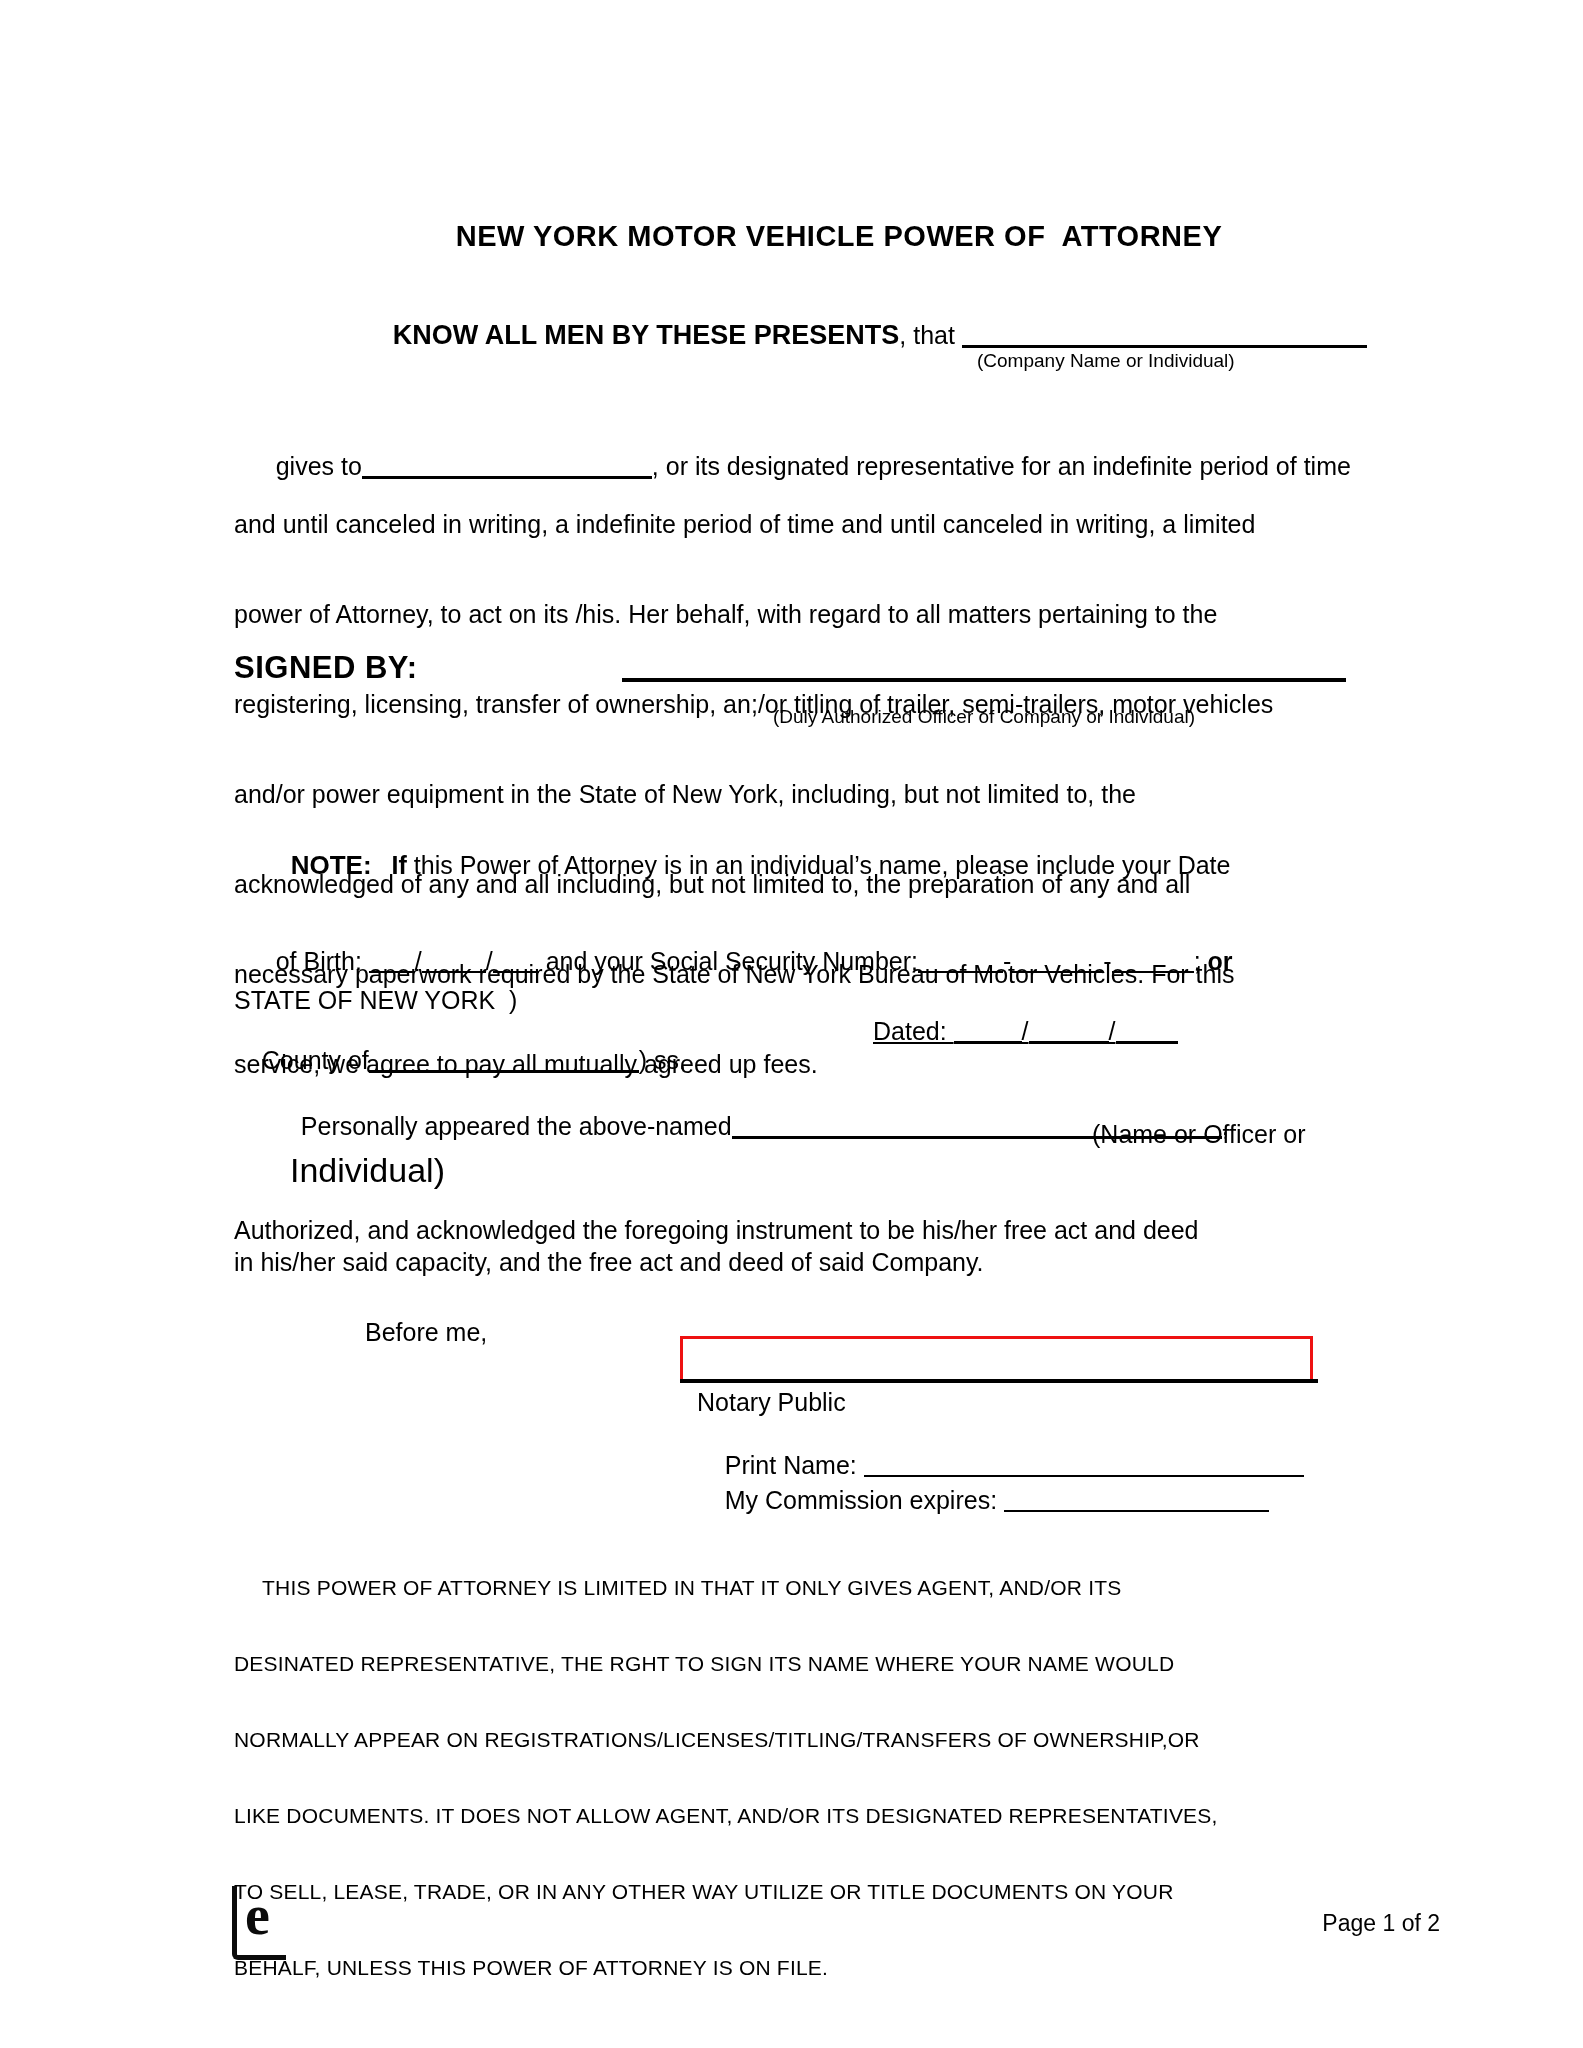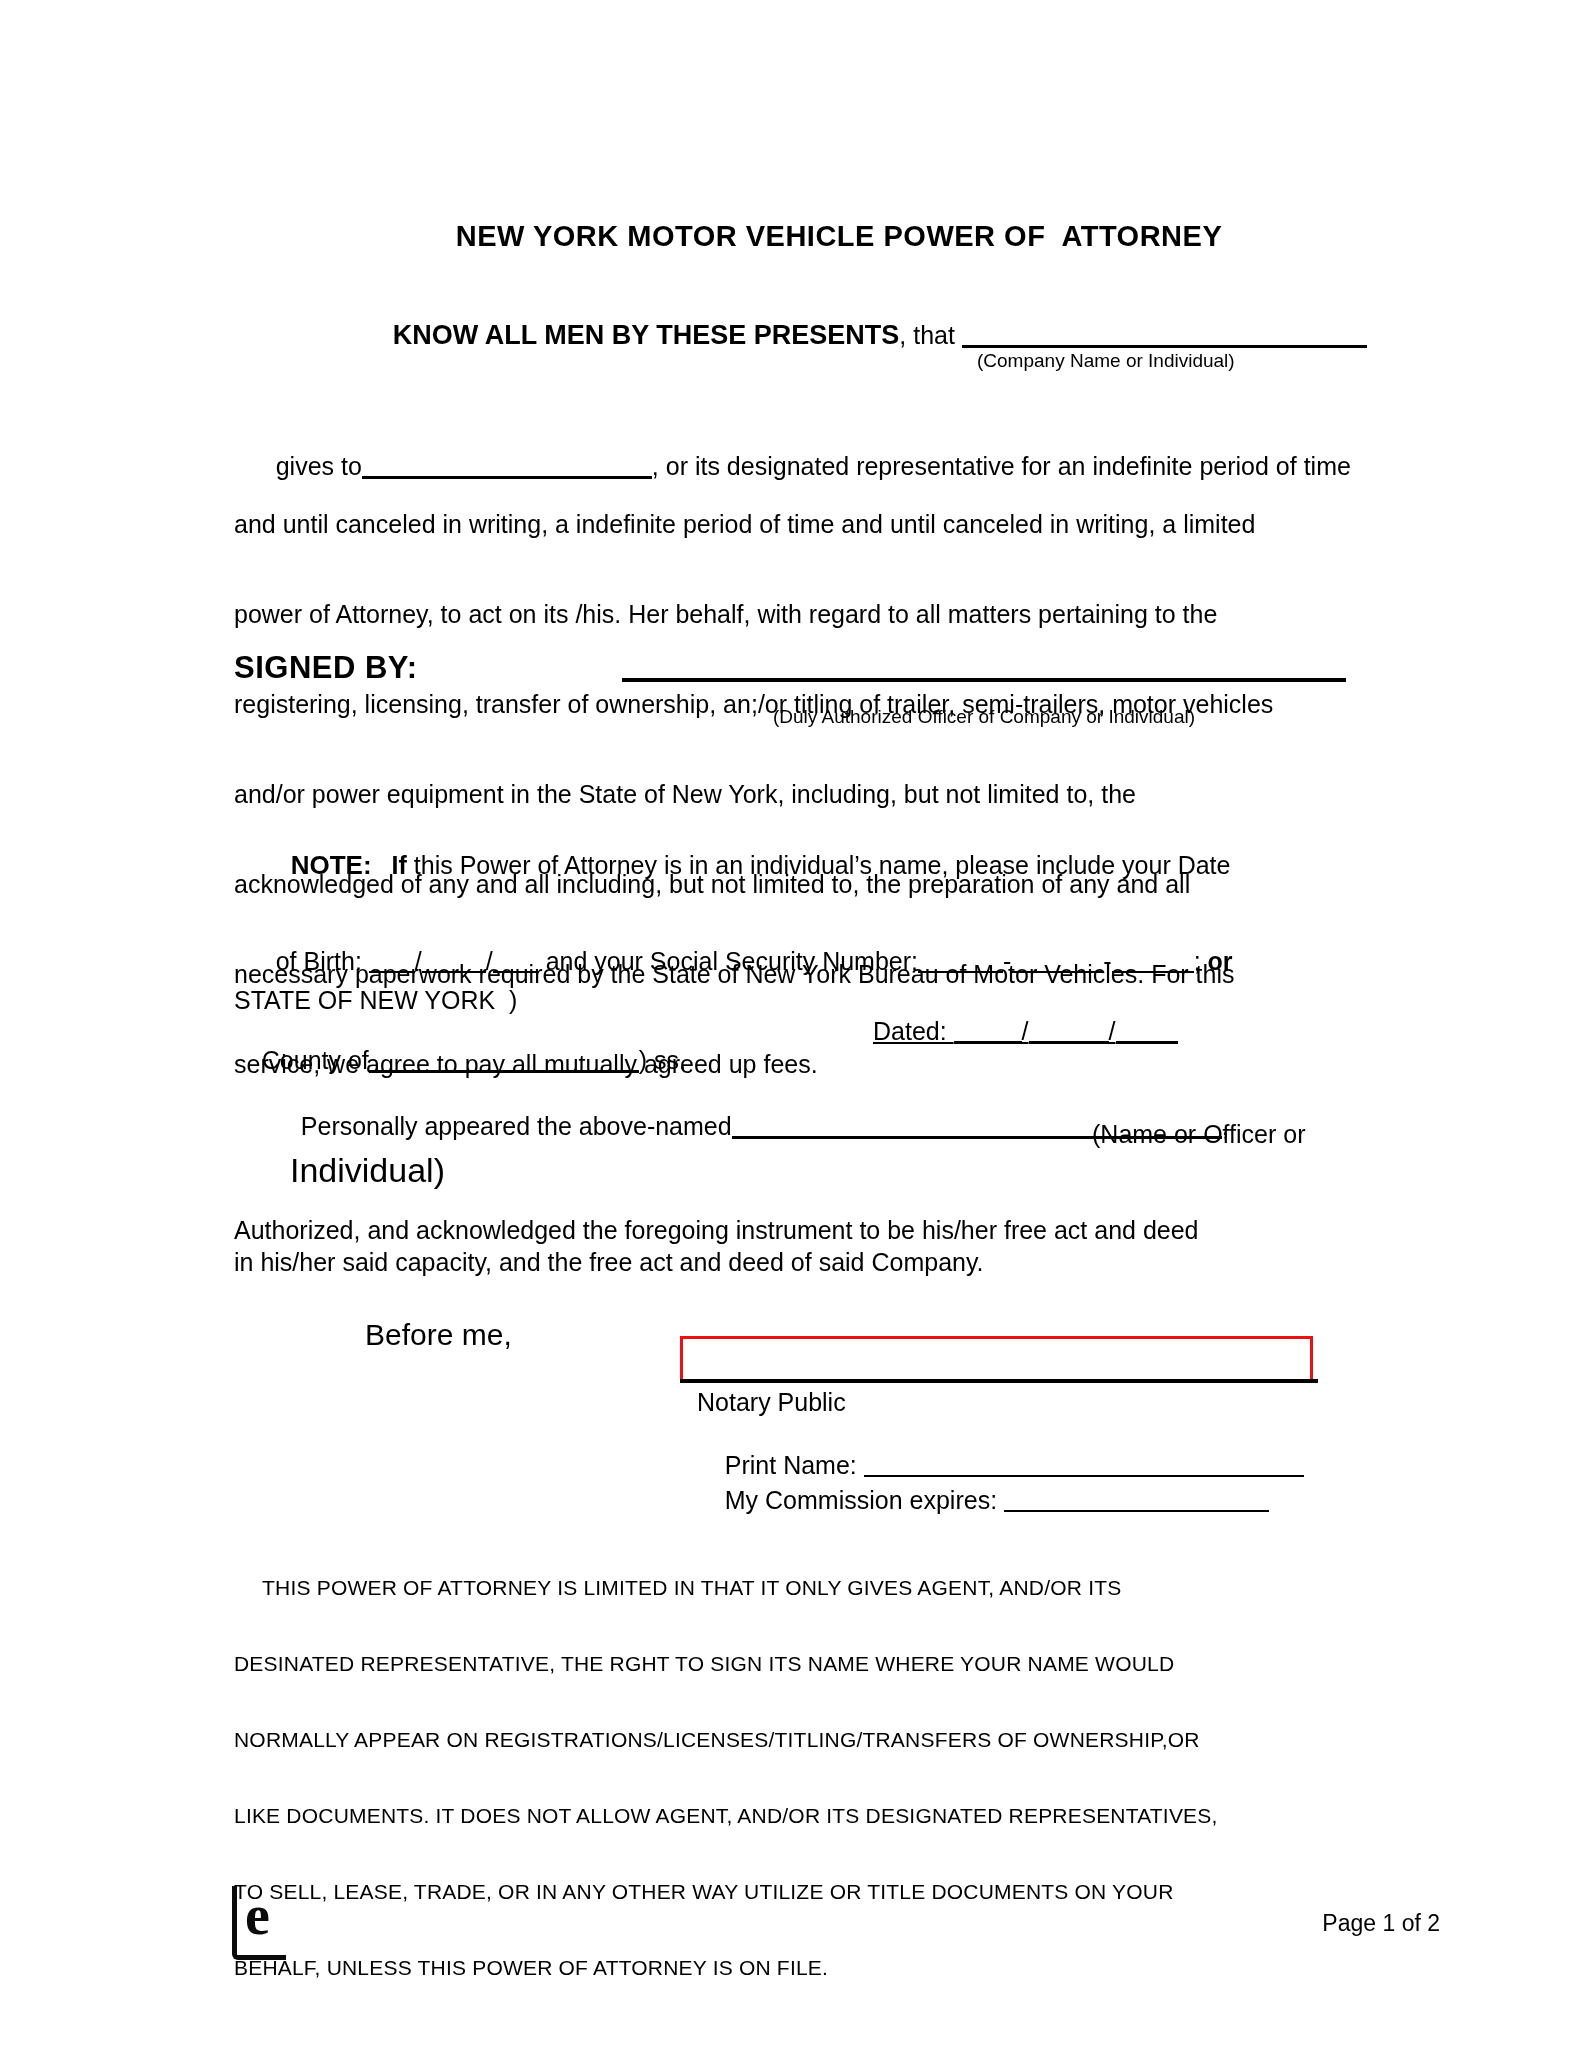--- a/index.html
+++ b/index.html
@@ -31,21 +31,21 @@
   .comp-l1  { padding-left:152px; }
   .stateline{ left:234px; top:986px; font-size:25px; }
   .countyline{ left:234px; top:1017px; font-size:25px; width:1185px; }
   .dated    { position:absolute; left:639px; top:0; white-space:pre;text-decoration:underline; }
   .appeared { left:234px; top:1083px; font-size:25px; padding-left:39px; }
   .namecap  { left:1092px; top:1120px; font-size:25px; }
   .indiv    { left:250px; top:1151px; font-size:34px;margin-left:40px; }
   .offline  { left:234px; top:1183px; font-size:25px; }
   .ack2     { left:234px; top:1216px; font-size:25px; }
   .ack3     { left:234px; top:1248px; font-size:25px; }
-  .beforeme { left:365px; top:1318px; font-size:30px; }
+  .beforeme { left:365px; top:1318px; font-size:25px; }
   .sigbox   { position:absolute; left:680px; top:1336px; width:633px; height:46px;
               border:3px solid #ee1111; background:#ffffff; }
   .sigboxline{ left:680px; top:1379px; width:638px; border-top:4px solid #000; }
   .notary1  { left:697px; top:1388px; font-size:25px; }
   .notary2  { left:697px; top:1422px; font-size:25px; }
   .notary3  { left:697px; top:1457px; font-size:25px; }
   .disc     { left:234px; top:1526px; font-size:21px; letter-spacing:.2px; }
   .disc .dline { height:28px; line-height:28px; white-space:pre; }
   .disc .dline.first { padding-left:28px; }
   .pagenum  { left:1240px; top:1910px; width:200px; text-align:right; font-size:23px; }

